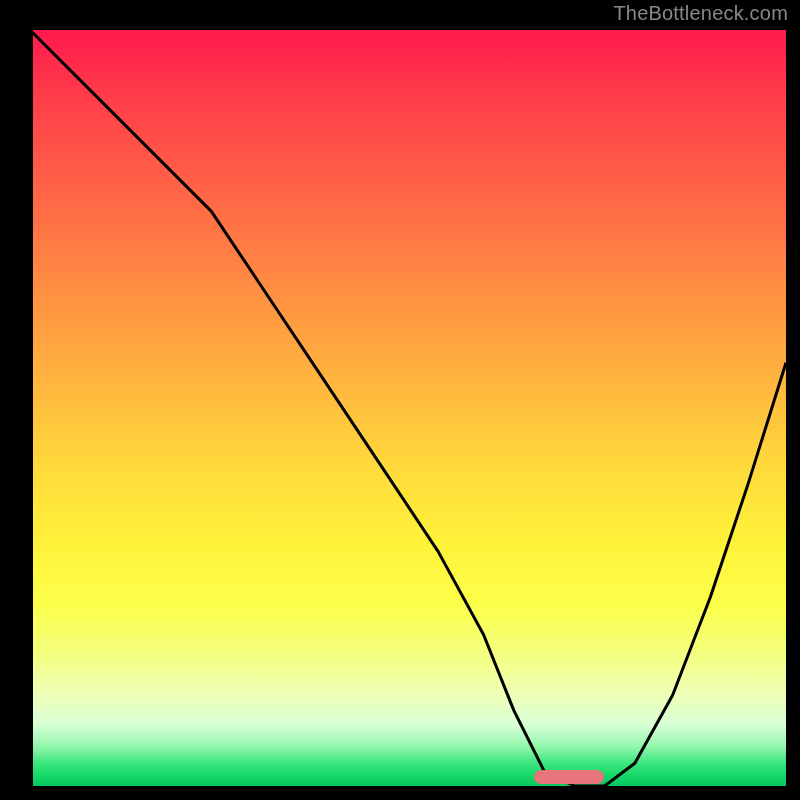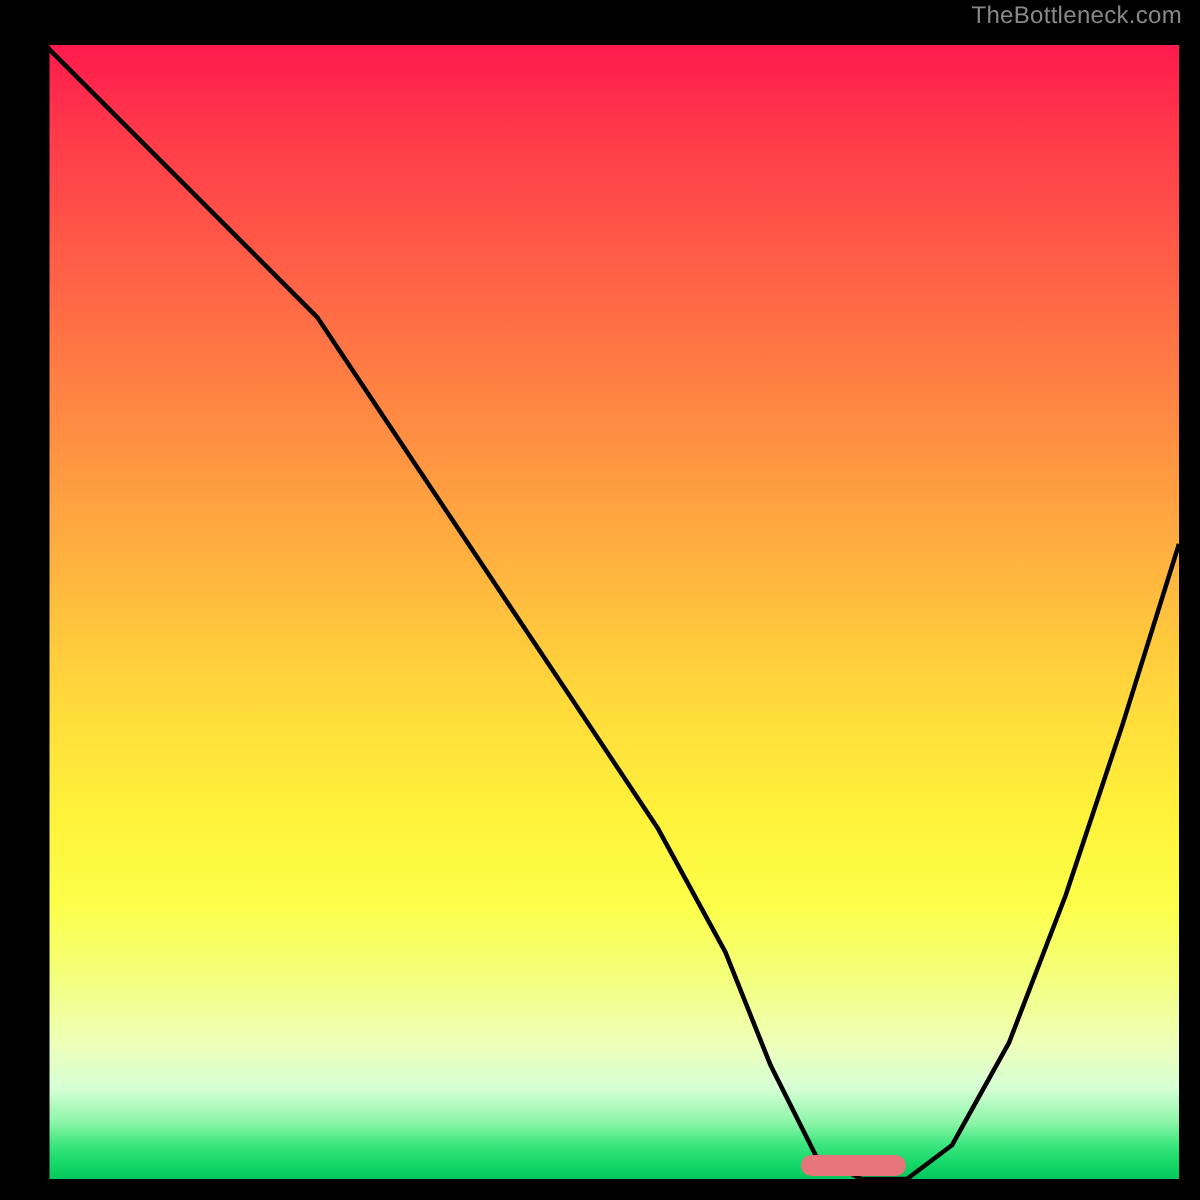--- a/index.html
+++ b/index.html
@@ -57,21 +57,21 @@
     position: absolute;
     height: 14px;
     border-radius: 7px;
     background: #e8757b;
   }
   .watermark {
     position: absolute;
     top: 2px;
     right: 12px;
     font-family: Arial, Helvetica, sans-serif;
-    font-size: 16px;
+    font-size: 20px;
     font-weight: 500;
     color: #88888a;
     letter-spacing: 0.2px;
   }
   .axis-left {
     position: absolute;
     left: 27px;
     top: 27px;
     width: 6px;
     height: 762px;

